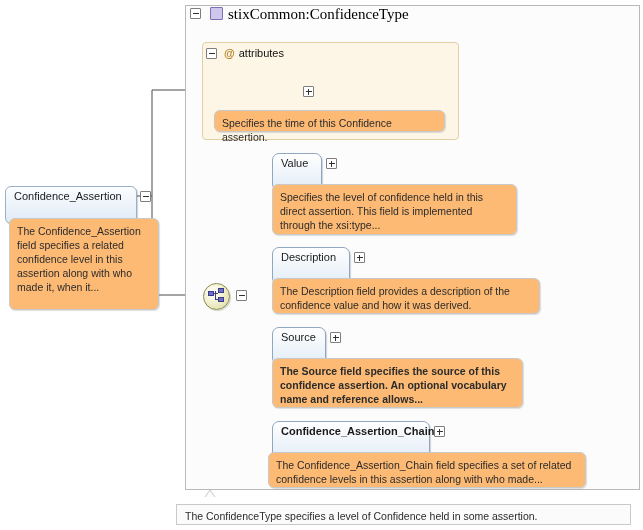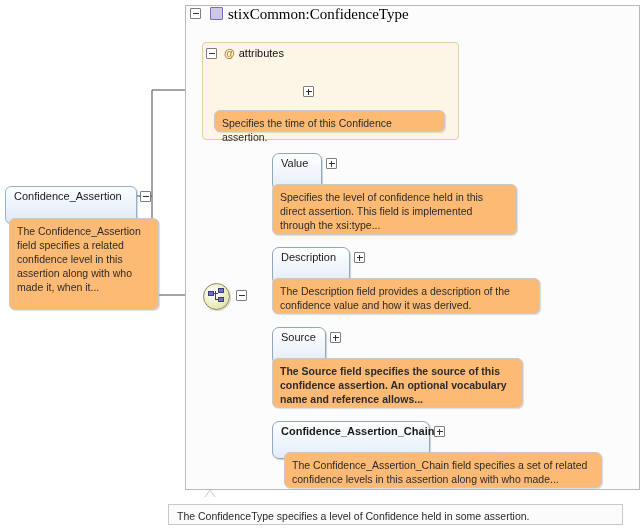--- a/index.html
+++ b/index.html
@@ -271,21 +271,21 @@
   </div>
   <div class="ctrl plus" style="left:330px; top:332px;"></div>
   <div class="doc" style="left:272px; top:358px; width:251px; height:50px;font-weight:bold;">
     <span>The Source field specifies the source of this confidence assertion. An optional vocabulary name and reference allows...</span>
   </div>
 
   <div class="node" style="left:272px; top:421px; width:158px;font-weight:bold;">
     <span>Confidence_Assertion_Chain</span>
   </div>
   <div class="ctrl plus" style="left:434px; top:426px;"></div>
-  <div class="doc" style="left:284px; top:452px; width:318px; height:36px;">
+  <div class="doc" style="left:268px; top:452px; width:318px; height:36px;">
     <span>The Confidence_Assertion_Chain field specifies a set of related confidence levels in this assertion along with who made...</span>
   </div>
 
-  <div class="bottomdoc" style="left:168px; top:504px; width:455px; height:21px;">
+  <div class="bottomdoc" style="left:176px; top:504px; width:455px; height:21px;">
     <span>The ConfidenceType specifies a level of Confidence held in some assertion.</span>
   </div>
 
 </div>
 
 </body></html>

